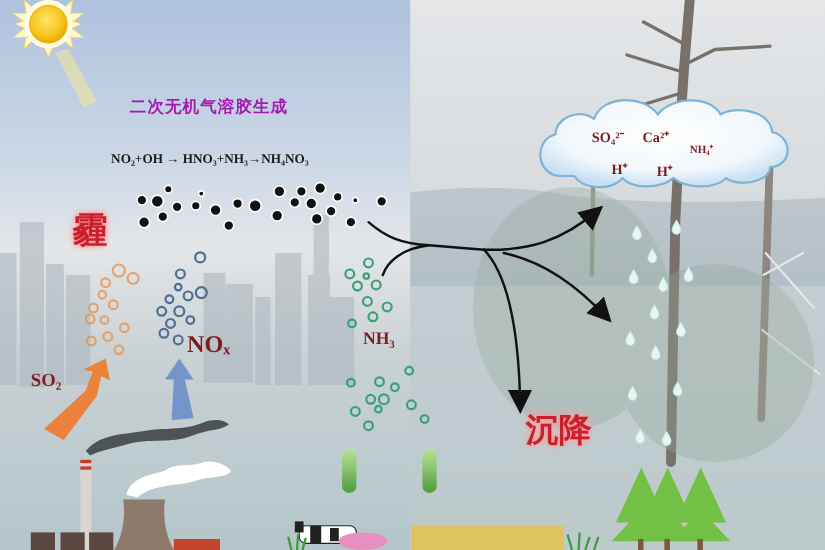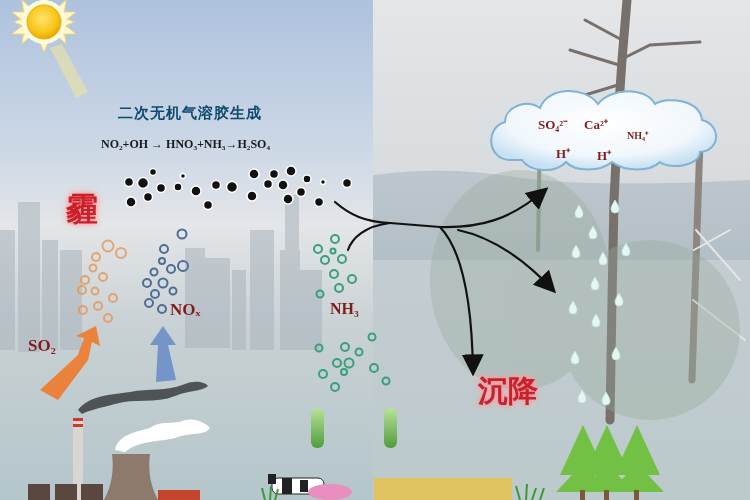--- a/index.html
+++ b/index.html
@@ -1,20 +1,20 @@
 <!DOCTYPE html>
 <html><head>
 <meta charset="utf-8">
 <style>
   html, body { margin:0; padding:0; }
   body { width:750px; height:500px; overflow:hidden; background:#c9d3d6; font-family:"Liberation Serif", serif; }
   #stage { position:relative; width:750px; height:500px; overflow:hidden; }
   #stage svg.bg { position:absolute; left:0; top:0; }
   .lbl { position:absolute; white-space:nowrap; color:#7f1d1d; font-weight:bold; font-family:"Liberation Serif", serif; }
-  .title-cn { position:absolute; left:118px; top:88px; font-size:15px; font-weight:bold; color:#0c4a6e; font-family:"DejaVu Sans", sans-serif; letter-spacing:1px;margin-top:16px; }
+  .title-cn { position:absolute; left:118px; top:88px; font-size:15px; font-weight:bold; color:#a21caf; font-family:"DejaVu Sans", sans-serif; letter-spacing:1px; }
   .eq { position:absolute; left:101px; font-size:12px; font-weight:bold; color:#1a1a1a; font-family:"Liberation Serif", serif; }
   .red-lbl { position:absolute; font-family:"DejaVu Sans", sans-serif; font-weight:bold; color:#c8202c; text-shadow:0 0 4px #ff8a8a, 0 0 8px #ffb0b0; }
 </style>
 </head>
 <body>
 
 <div id="stage">
   <svg class="bg" width="750" height="500" viewBox="0 0 750 500">
     <defs>
       <linearGradient id="skyL" x1="0" y1="0" x2="0" y2="1">
@@ -244,27 +244,27 @@
     <g fill="none" stroke="#111" stroke-width="2.2" stroke-linecap="round">
       <path d="M335,202 C350,215 365,222 390,223 L440,227"></path>
       <path d="M348,250 C352,238 365,226 390,223"></path>
       <path d="M440,227 C480,228 510,220 545,190" marker-end="url(#ah)"></path>
       <path d="M458,230 C495,238 525,260 553,290" marker-end="url(#ah)"></path>
       <path d="M440,227 C462,250 472,300 473,372" marker-end="url(#ah)"></path>
     </g>
   </svg>
 
   <div class="title-cn">二次无机气溶胶生成</div>
-  <div class="eq" style="top:137px;">NO₂+OH → HNO₃+NH₃→H₂SO₄</div>
+  <div class="eq" style="top:137px;">NO₂+OH → HNO₃+NH₃→NH₄NO₃</div>
 
   <div class="red-lbl" style="left:66px; top:188px; font-size:32px;">霾</div>
   <div class="red-lbl" style="left:478px; top:371px; font-size:30px;">沉降</div>
 
   <div class="lbl" style="left:28px; top:300px; font-size:17px;margin-top:36px;">SO₂</div>
-  <div class="lbl" style="left:170px; top:300px; font-size:17px;">NOₓ</div>
+  <div class="lbl" style="left:170px; top:300px; font-size:22px;">NOₓ</div>
   <div class="lbl" style="left:330px; top:300px; font-size:16px;">NH₃</div>
 
   <div class="lbl" style="left:538px; top:115px; font-size:13px;">SO₄²⁻</div>
   <div class="lbl" style="left:584px; top:115px; font-size:13px;">Ca²⁺</div>
   <div class="lbl" style="left:627px; top:128px; font-size:10px;">NH₄⁺</div>
   <div class="lbl" style="left:556px; top:144px; font-size:13px;">H⁺</div>
   <div class="lbl" style="left:597px; top:146px; font-size:13px;">H⁺</div>
 </div>
 
 </body></html>

